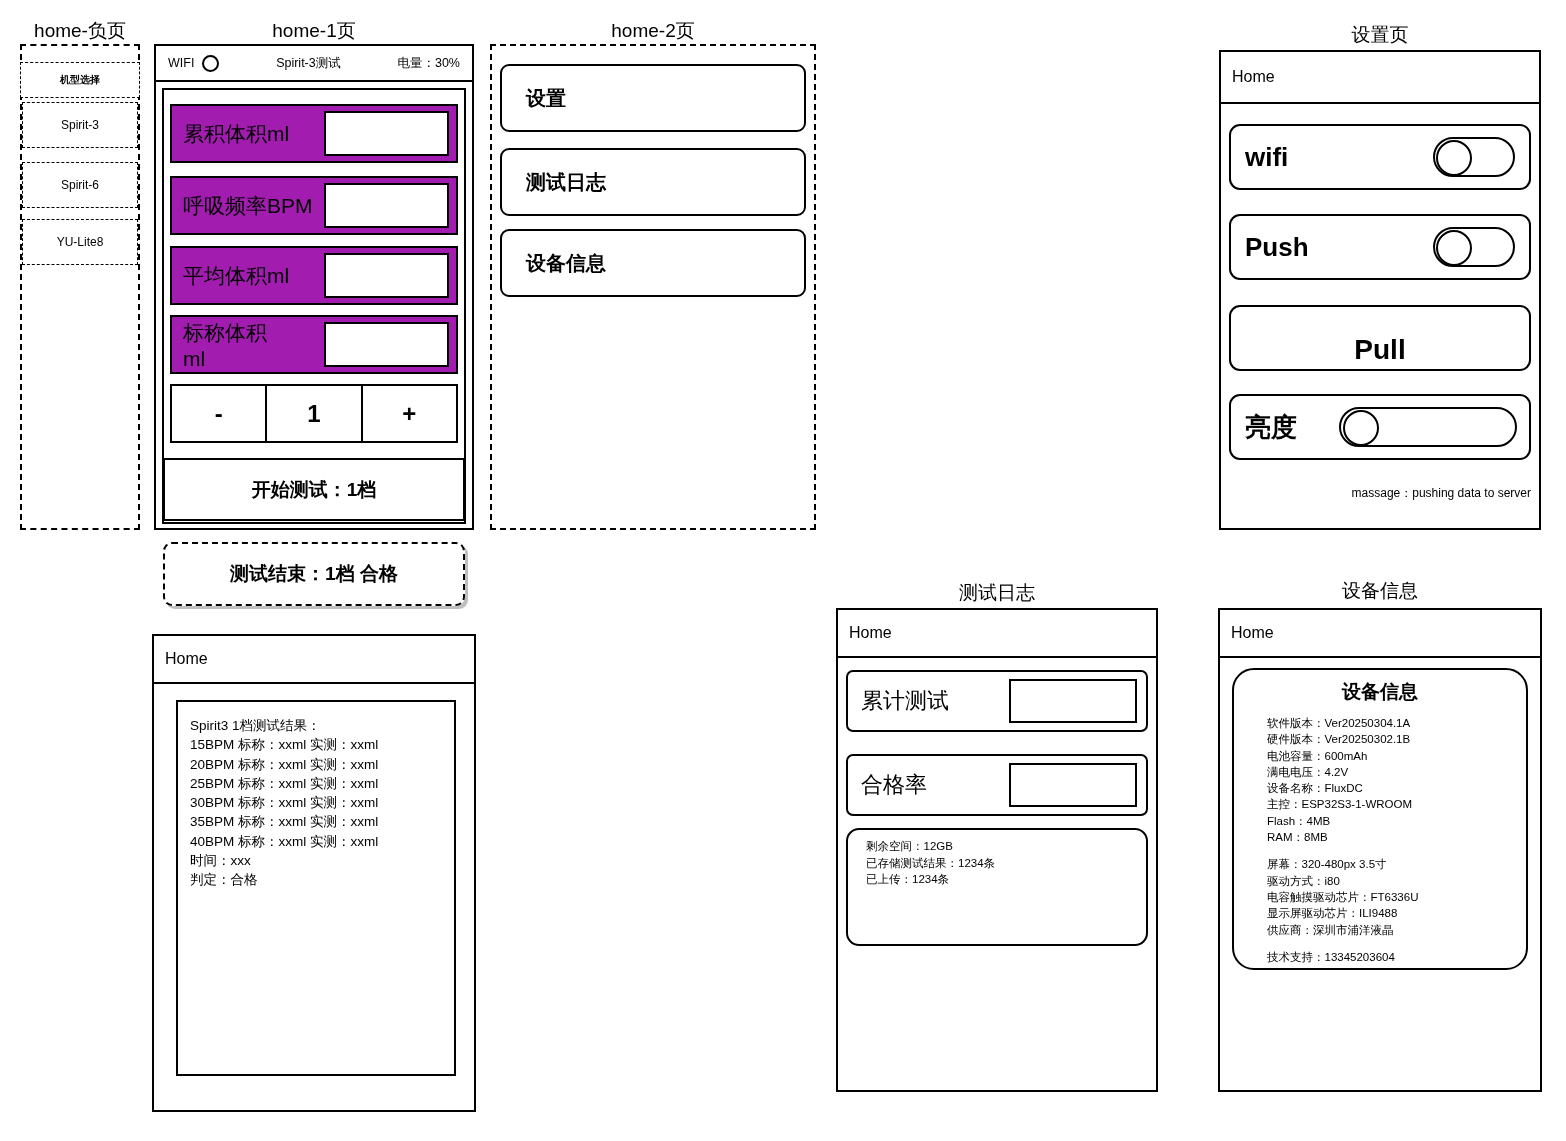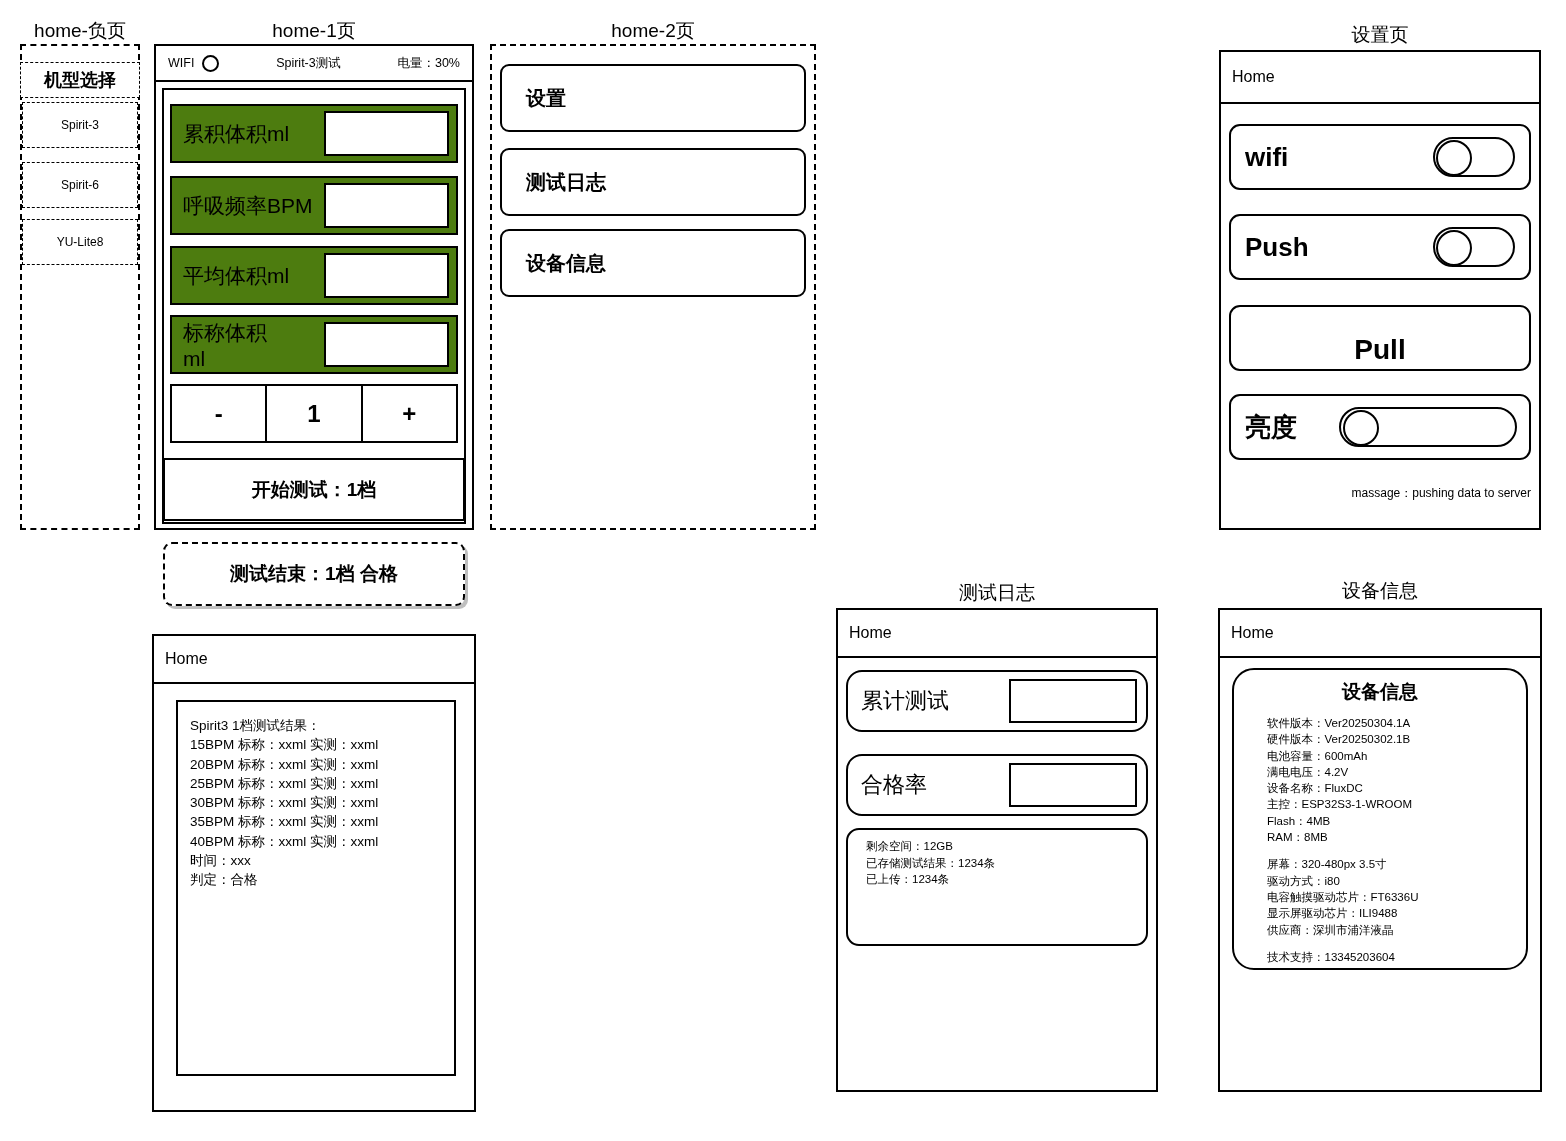--- a/index.html
+++ b/index.html
@@ -28,38 +28,38 @@
   }
   .solid {
     border: 2px solid #000;
   }
   .dashed {
     border: 2px dashed #000;
   }
   .box {
     box-sizing: border-box;
     border: 2px solid #000;
-    background: #4d7c0f;
+    background: #a21caf;
   }
   .box-dashed {
     box-sizing: border-box;
     border: 1px dashed #000;
     background: #fff;
   }
   .center {
     display: flex;
     align-items: center;
     justify-content: center;
   }
 
   
   #neg-screen { left: 20px; top: 44px; width: 120px; height: 486px; }
   #neg-model-label {
     position: absolute; left: 20px; top: 62px; width: 120px; height: 36px;
-    font-size: 18px; font-weight: bold;
+    font-size: 10px; font-weight: bold;
   }
   .neg-item {
     position: absolute; left: 22px; width: 116px; height: 46px;
     font-size: 12px;
   }
 
   
   #p1-screen { left: 154px; top: 44px; width: 320px; height: 486px; }
   #p1-statusbar {
     position: absolute; left: 156px; top: 46px; width: 316px; height: 36px;
@@ -176,21 +176,21 @@
   
   #log-screen { left: 836px; top: 608px; width: 322px; height: 484px; }
   #log-header {
     position: absolute; left: 838px; top: 610px; width: 318px; height: 48px;
     border-bottom: 2px solid #000; box-sizing: border-box;
     display: flex; align-items: center; font-size: 16px;
   }
   #log-header span { padding-left: 11px; }
   .log-field {
     position: absolute; left: 846px; width: 302px; height: 62px;
-    border: 2px solid #000; border-radius: 16px; box-sizing: border-box;
+    border: 2px solid #000; border-radius: 7px; box-sizing: border-box;
     display: flex; align-items: center;
   }
   .log-field-label { font-size: 22px; padding-left: 13px; flex: 1; }
   .log-field-input {
     width: 128px; height: 44px; border: 2px solid #000; box-sizing: border-box;
     margin-right: 9px; background: #fff;
   }
   #log-storage {
     position: absolute; left: 846px; top: 828px; width: 302px; height: 118px;
     border: 2px solid #000; border-radius: 13px; box-sizing: border-box;

